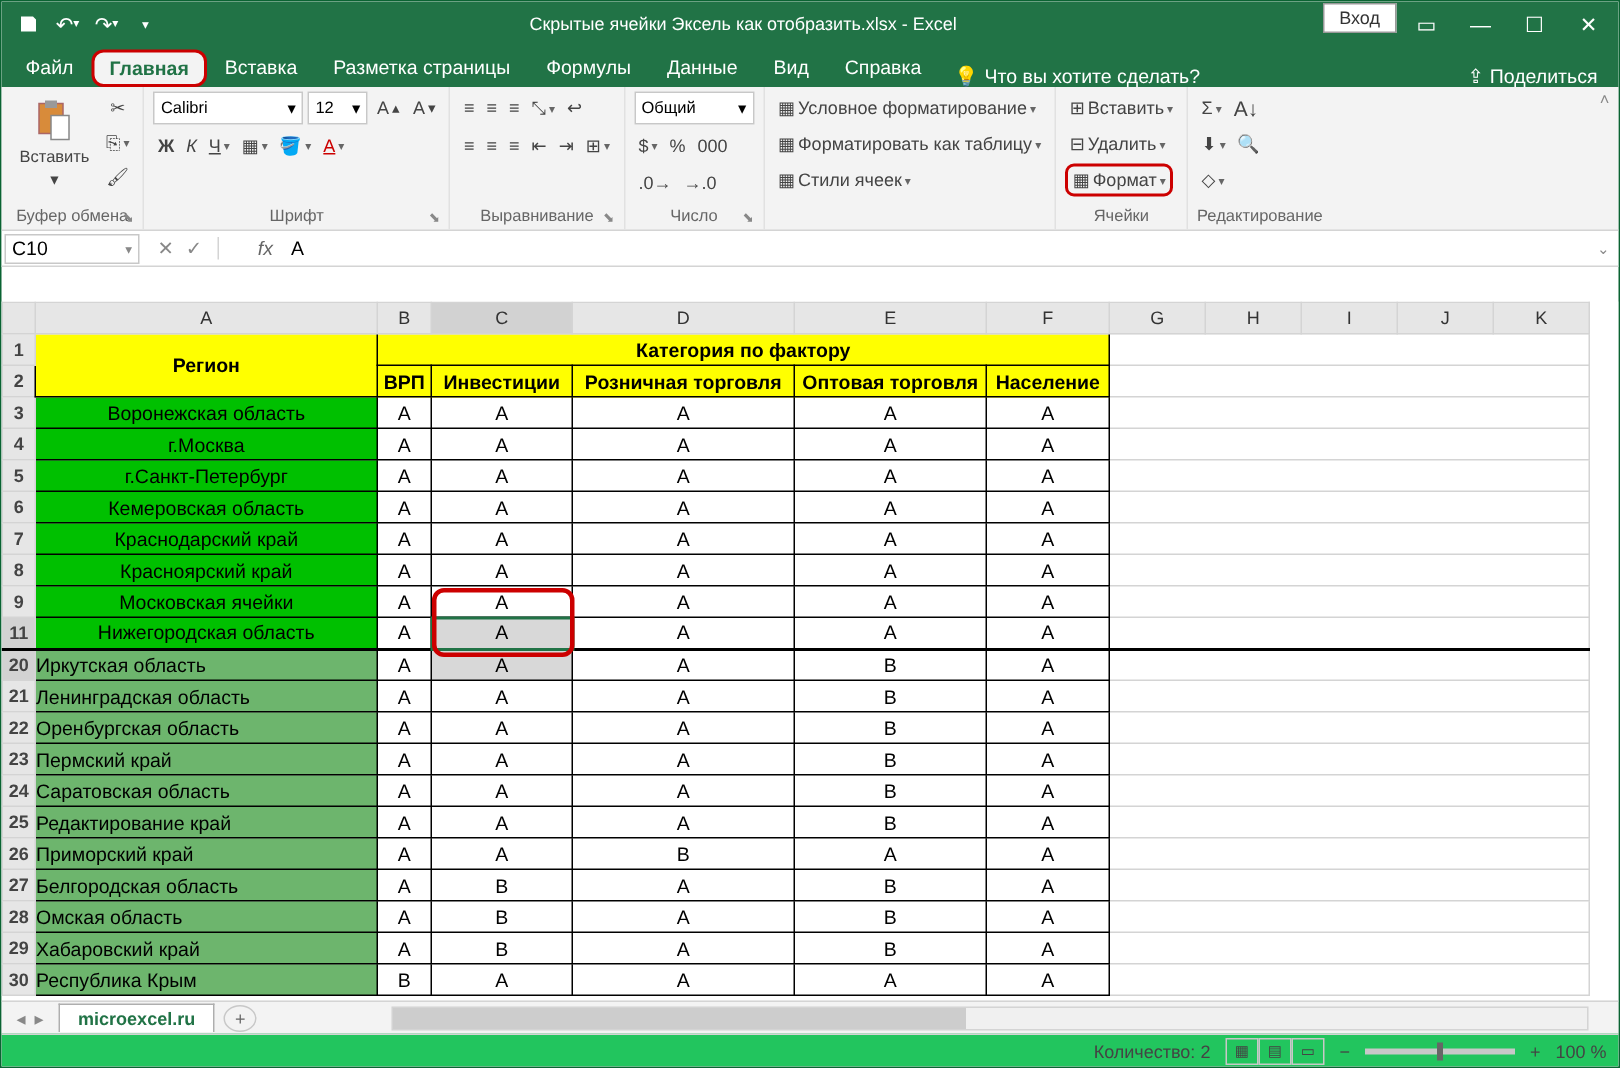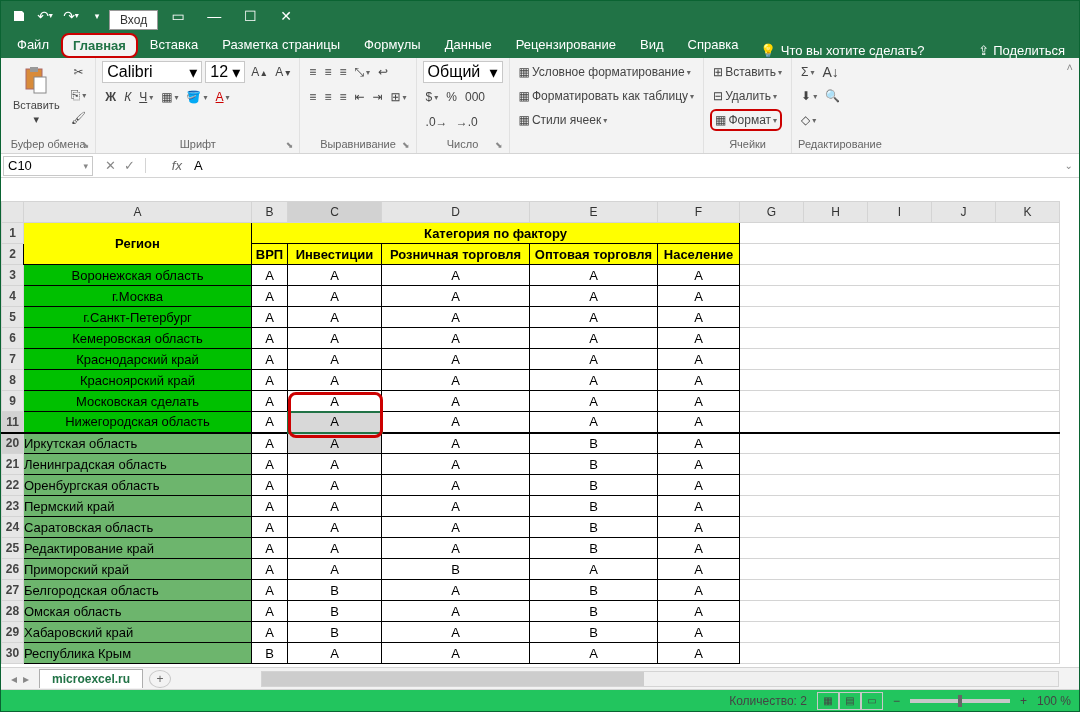--- a/index.html
+++ b/index.html
@@ -3,42 +3,42 @@
 <meta charset="utf-8">
 <style>
 * { box-sizing: border-box; margin: 0; padding: 0; font-family: 'Segoe UI', Tahoma, sans-serif; }
 body { background: #fff; overflow: hidden; width: 1080px; height: 712px; border: 1px solid #0a6332; position: relative; }
 
 
 .titlebar { background: #217346; height: 29px; display: flex; align-items: center; color: #fff; font-size: 12px; }
 .qat { display: flex; align-items: center; gap: 2px; padding-left: 6px; }
 .qat-btn { width: 24px; height: 24px; display: flex; align-items: center; justify-content: center; color: #fff; font-size: 14px; }
 .titlebar .title { flex: 1; text-align: center; }
-.titlebar .right { display: flex; align-items: flex-end; gap: 4px; padding-right: 4px; }
+.titlebar .right { display: flex; align-items: flex-start; gap: 4px; padding-right: 4px; }
 .account-btn { background: #fff; color: #333; padding: 2px 10px; font-size: 12px; border: 1px solid #999; }
 .win-btn { width: 32px; height: 28px; display: flex; align-items: center; justify-content: center; color: #fff; font-size: 14px; }
 
 
 .tabs { background: #217346; height: 28px; display: flex; align-items: flex-end; padding-left: 4px; gap: 0; font-size: 13px; }
 .tab { color: #fff; padding: 6px 12px 6px; cursor: pointer; }
 .tab.active { background: #f3f3f3; color: #217346; font-weight: bold; }
 .tab.highlighted { border: 2px solid #c00; border-radius: 8px; padding: 3px 10px; }
 .tabs .tell { margin-left: 10px; display: flex; align-items: center; color: #fff; gap: 4px; }
 .tabs .share { margin-left: auto; margin-right: 14px; color: #fff; display: flex; align-items: center; gap: 4px; }
 
 
 .ribbon { background: #f3f3f3; height: 96px; border-bottom: 1px solid #d4d4d4; display: flex; }
 .group { border-right: 1px solid #e1e1e1; padding: 3px 6px 0 6px; display: flex; flex-direction: column; }
 .group-body { flex: 1; display: flex; align-items: flex-start; gap: 2px; }
 .group-label { text-align: center; font-size: 11px; color: #666; padding: 2px 0 3px; position: relative; }
 .dlg-launcher { position: absolute; right: 0; bottom: 3px; font-size: 9px; color: #888; }
 .rbtn { display: flex; align-items: center; justify-content: center; padding: 2px 3px; font-size: 12px; color: #444; gap: 2px; min-height: 22px; }
 .rbtn .caret { font-size: 8px; color: #666; }
 .big-btn { display: flex; flex-direction: column; align-items: center; padding: 4px 6px; font-size: 11px; color: #444; gap: 2px; }
-.combo { border: 1px solid #c8c8c8; background: #fff; height: 22px; display: flex; align-items: center; padding: 0 4px; font-size: 16px; }
+.combo { border: 1px solid #c8c8c8; background: #fff; height: 22px; display: flex; align-items: center; padding: 0 4px; font-size: 11px; }
 .col-btns { display: flex; flex-direction: column; gap: 1px; }
 .highlighted-btn { border: 2px solid #c00; border-radius: 6px; }
 
 
 .fbar { height: 24px; border-bottom: 1px solid #d4d4d4; display: flex; align-items: center; background: #fff; font-size: 13px; }
 .namebox { width: 90px; border: 1px solid #c8c8c8; height: 20px; margin: 0 2px; padding: 0 4px; display: flex; align-items: center; justify-content: space-between; }
 .fx-btns { display: flex; align-items: center; gap: 8px; padding: 0 10px; border-right: 1px solid #d4d4d4; color: #888; }
 .fx-label { font-style: italic; color: #666; padding: 0 6px; margin-left: 20px; }
 .fbar-val { padding-left: 6px; }
 .fbar-expand { margin-left: auto; padding-right: 6px; color: #888; font-size: 10px; }
@@ -94,37 +94,37 @@
   <div class="qat">
     <div class="qat-btn">
         <svg width="14" height="14" viewBox="0 0 14 14">
           <path fill="#fff" d="M2 2h8l2 2v8H2z M4 3h5v3H4z M4 8h6v3H4z"></path>
         </svg>
       </div>
     <div class="qat-btn">↶<span style="font-size:8px">▾</span></div>
     <div class="qat-btn">↷<span style="font-size:8px">▾</span></div>
     <div class="qat-btn" style="font-size:9px">▾</div>
   </div>
+  <div class="title">Скрытые ячейки Эксель как отобразить.xlsx - Excel</div>
   <div class="right">
     <button class="account-btn">Вход</button>
     <div class="win-btn">▭</div>
     <div class="win-btn">—</div>
     <div class="win-btn">☐</div>
     <div class="win-btn">✕</div>
   </div>
 </div>
 
 <div class="tabs">
   <div class="tab">Файл</div>
   <div class="tab active highlighted">Главная</div>
   <div class="tab">Вставка</div>
   <div class="tab">Разметка страницы</div>
   <div class="tab">Формулы</div>
   <div class="tab">Данные</div>
-  <div class="tab">Рецензирование</div>
   <div class="tab">Вид</div>
   <div class="tab">Справка</div>
   <div class="tell">
       <span>💡</span>
       <span>Что вы хотите сделать?</span>
     </div>
   <div class="share">
       <span>⇪</span>
       <span>Поделиться</span>
     </div>
@@ -395,21 +395,21 @@
           <td class="bright-green">Красноярский край</td>
           <td class="data">A</td>
           <td class="data">A</td>
           <td class="data">A</td>
           <td class="data">A</td>
           <td class="data">A</td>
           <td class="cell" colspan="5"></td>
         </tr>
         <tr>
           <th class="rowhdr">9</th>
-          <td class="bright-green">Московская сделать</td>
+          <td class="bright-green">Московская ячейки</td>
           <td class="data">A</td>
           <td class="data">A</td>
           <td class="data">A</td>
           <td class="data">A</td>
           <td class="data">A</td>
           <td class="cell" colspan="5"></td>
         </tr>
         <tr>
           <th class="rowhdr sel">11</th>
           <td class="bright-green">Нижегородская область</td>

